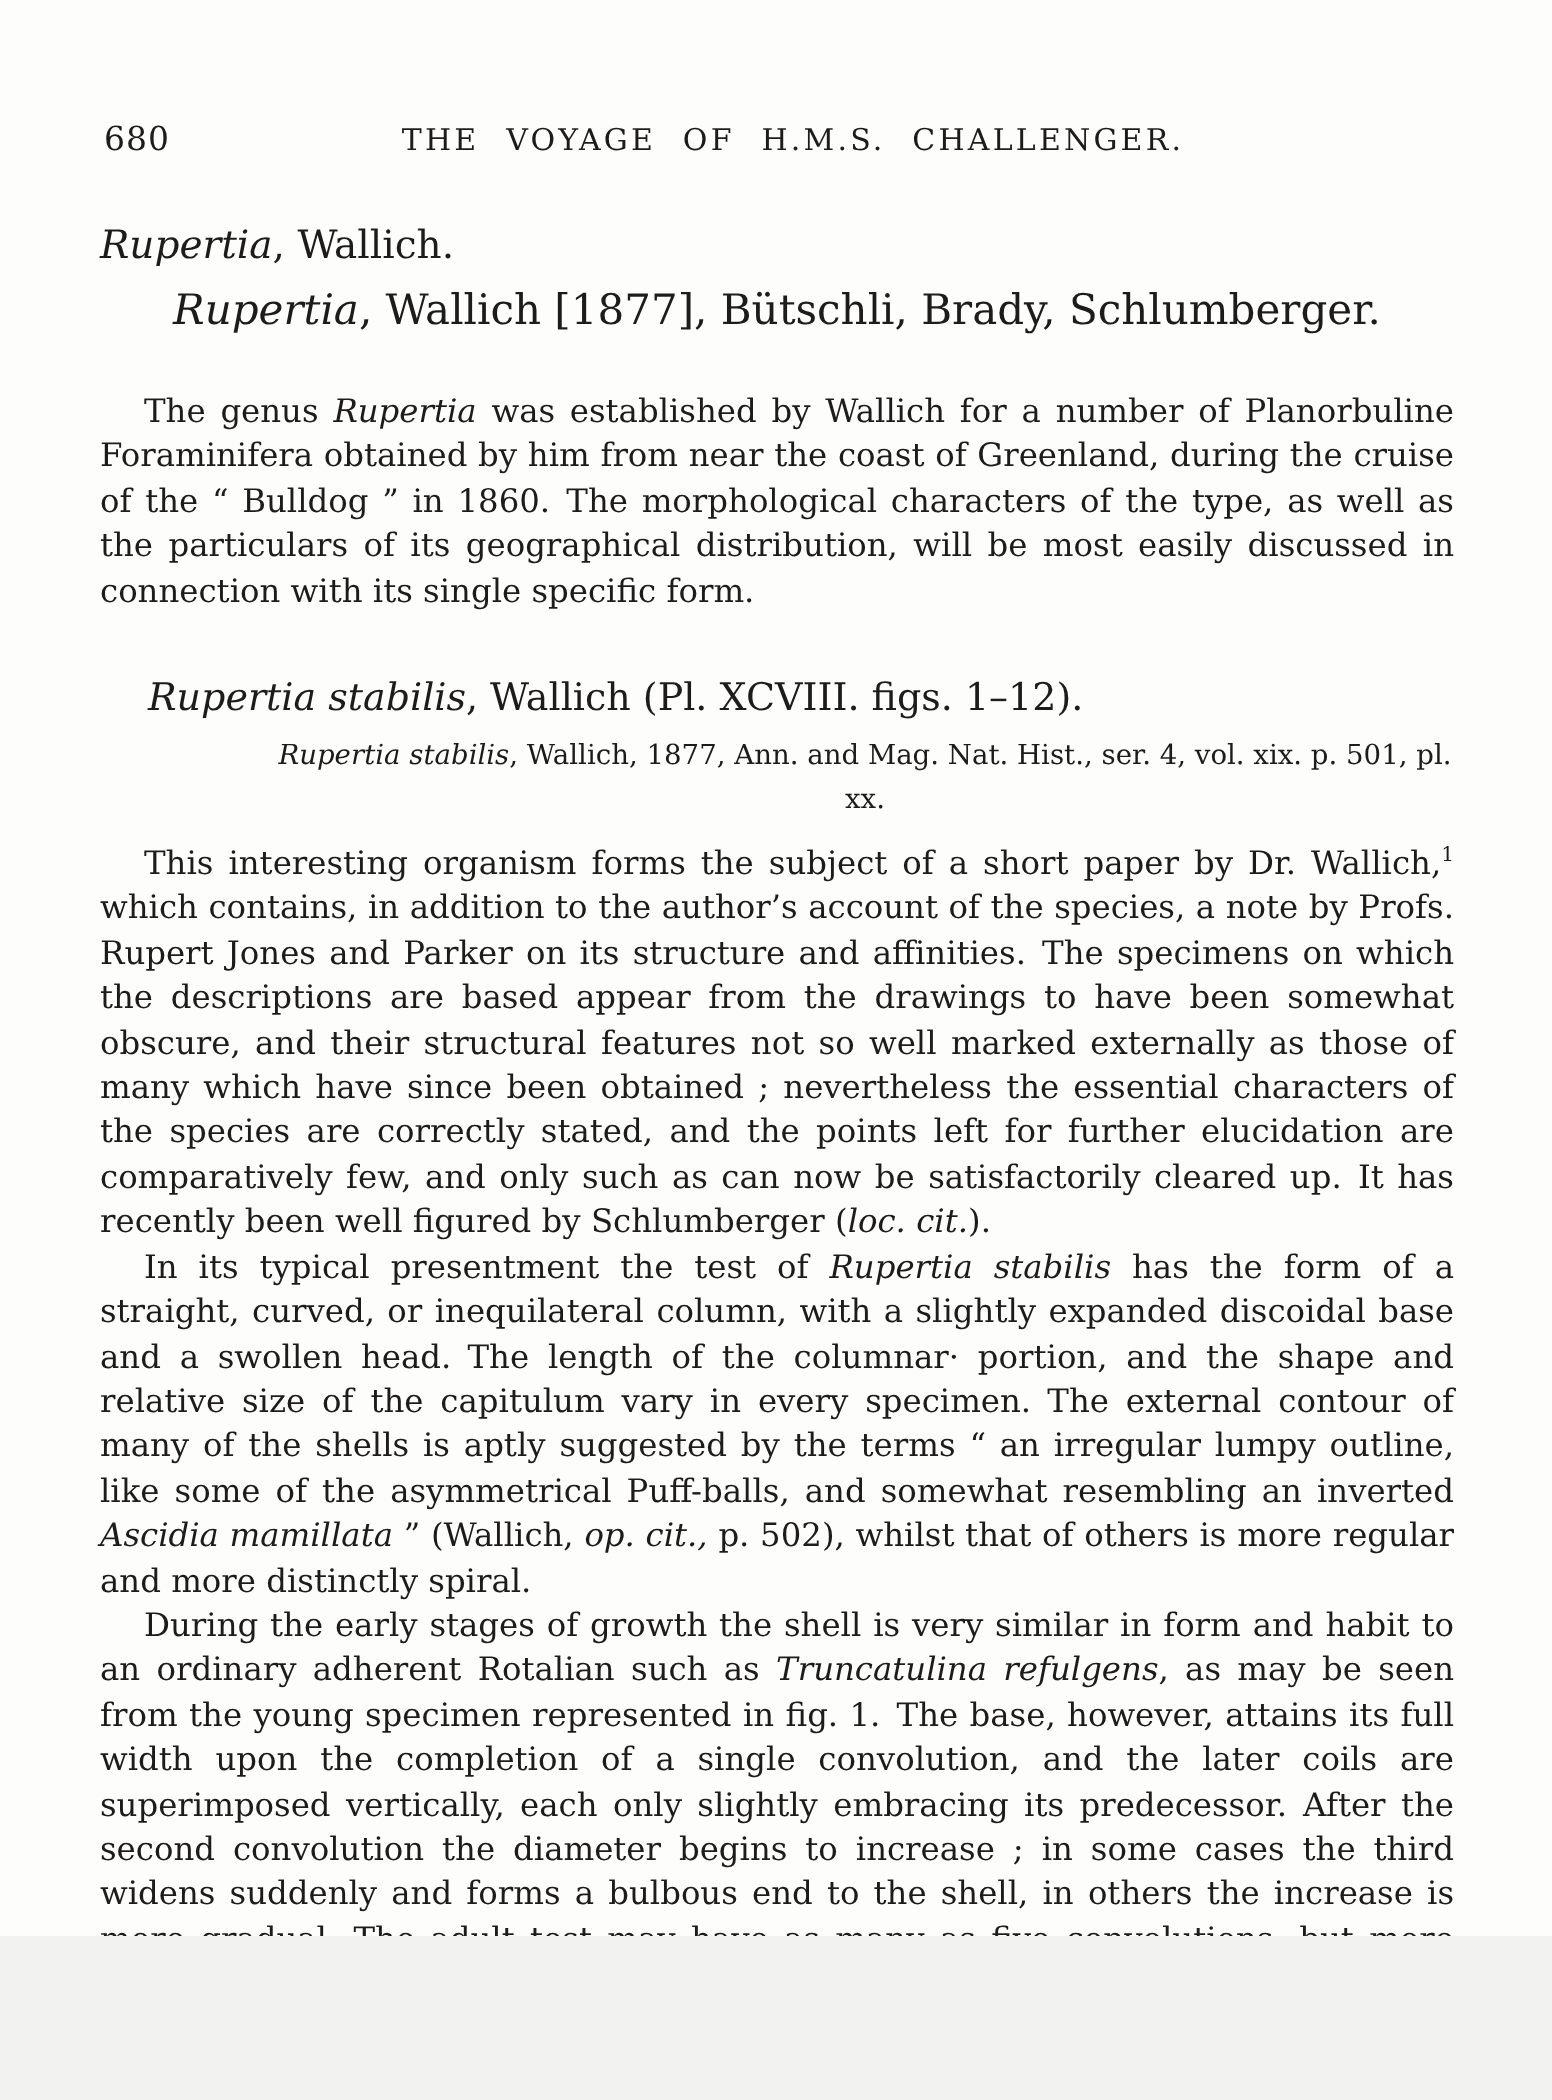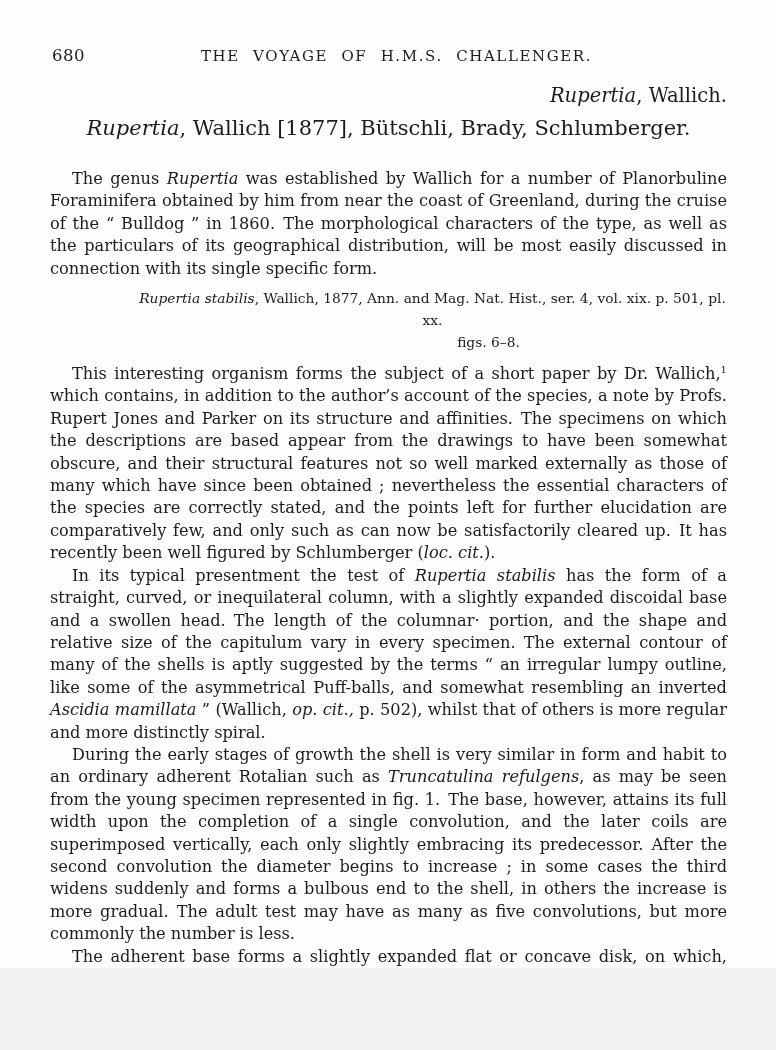--- a/index.html
+++ b/index.html
@@ -8,42 +8,42 @@
     background:#f2f2f0;
     font-family:"DejaVu Serif", serif;
   }
   .page{
     position:relative;
     width:776px;height:968px;
     background:#fdfdfc;
     color:#1e1c1a;
     overflow:hidden;
     box-sizing:border-box;
-    padding:46px 49px 0 50px;
+    padding:60px 49px 0 50px;
   }
   .running-head{
     position:relative;
     height:20px;
     font-size:16px;
   }
   .pagenum{
     position:absolute;left:2px;top:0;
     font-size:16.5px;
     letter-spacing:0.5px;
   }
   .runtitle{
     position:absolute;left:16px;right:0;top:1px;
     text-align:center;
     font-size:15px;
     letter-spacing:1.6px;
     word-spacing:7px;
   }
   .genus-title{
-    margin:18px 0 0 0;
-    text-align:right;
+    margin:31px 0 0 0;
+    text-align:left;
     font-size:19.5px;
     font-weight:normal;
   }
   .genus-syn{
     margin-top:9px;
     text-align:center;
     font-size:21px;
   }
   .body-par{
     margin:0;
@@ -85,24 +85,24 @@
     <span class="pagenum">680</span>
     <span class="runtitle">THE VOYAGE OF H.M.S. CHALLENGER.</span>
   </div>
 
   <h1 class="genus-title"><i>Rupertia</i><span>, Wallich.</span></h1>
 
   <div class="genus-syn"><i>Rupertia</i><span>, Wallich [1877], Bütschli, Brady, Schlumberger.</span></div>
 
   <p class="body-par first-par"><span>The genus </span><i>Rupertia</i><span> was established by Wallich for a number of Planorbuline Foraminifera obtained by him from near the coast of Greenland, during the cruise of the “ Bulldog ” in 1860. The morphological characters of the type, as well as the particulars of its geographical distribution, will be most easily discussed in connection with its single specific form.</span></p>
 
+  <h2 class="species-heading"><i>Rupertia stabilis</i><span>, Wallich (Pl. XCVIII. figs. 1–12).</span></h2>
 
   <div class="syn-block">
     <div class="syn-line syn-l1"><i>Rupertia stabilis</i><span>, Wallich, 1877, Ann. and Mag. Nat. Hist., ser. 4, vol. xix. p. 501, pl. xx.</span></div>
-    <div class="syn-line syn-l3"><span>figs. 6–8.</span></div>
   </div>
 
   <p class="body-par after-syn"><span>This interesting organism forms the subject of a short paper by Dr. Wallich,</span><sup>1</sup><span> which contains, in addition to the author’s account of the species, a note by Profs. Rupert Jones and Parker on its structure and affinities. The specimens on which the descriptions are based appear from the drawings to have been somewhat obscure, and their structural features not so well marked externally as those of many which have since been obtained ; nevertheless the essential characters of the species are correctly stated, and the points left for further elucidation are comparatively few, and only such as can now be satisfactorily cleared up. It has recently been well figured by Schlumberger (</span><i>loc. cit.</i><span>).</span></p>
   <p class="body-par"><span>In its typical presentment the test of </span><i>Rupertia stabilis</i><span> has the form of a straight, curved, or inequilateral column, with a slightly expanded discoidal base and a swollen head. The length of the columnar· portion, and the shape and relative size of the capitulum vary in every specimen. The external contour of many of the shells is aptly suggested by the terms “ an irregular lumpy outline, like some of the asymmetrical Puff-balls, and somewhat resembling an inverted </span><i>Ascidia mamillata</i><span> ” (Wallich, </span><i>op. cit.,</i><span> p. 502), whilst that of others is more regular and more distinctly spiral.</span></p>
   <p class="body-par"><span>During the early stages of growth the shell is very similar in form and habit to an ordinary adherent Rotalian such as </span><i>Truncatulina refulgens</i><span>, as may be seen from the young specimen represented in fig. 1. The base, however, attains its full width upon the completion of a single convolution, and the later coils are superimposed vertically, each only slightly embracing its predecessor. After the second convolution the diameter begins to increase ; in some cases the third widens suddenly and forms a bulbous end to the shell, in others the increase is more gradual. The adult test may have as many as five convolutions, but more commonly the number is less.</span></p>
   <p class="body-par"><span>The adherent base forms a slightly expanded flat or concave disk, on which, under</span></p>
 
 </div>
 
 </body></html>

